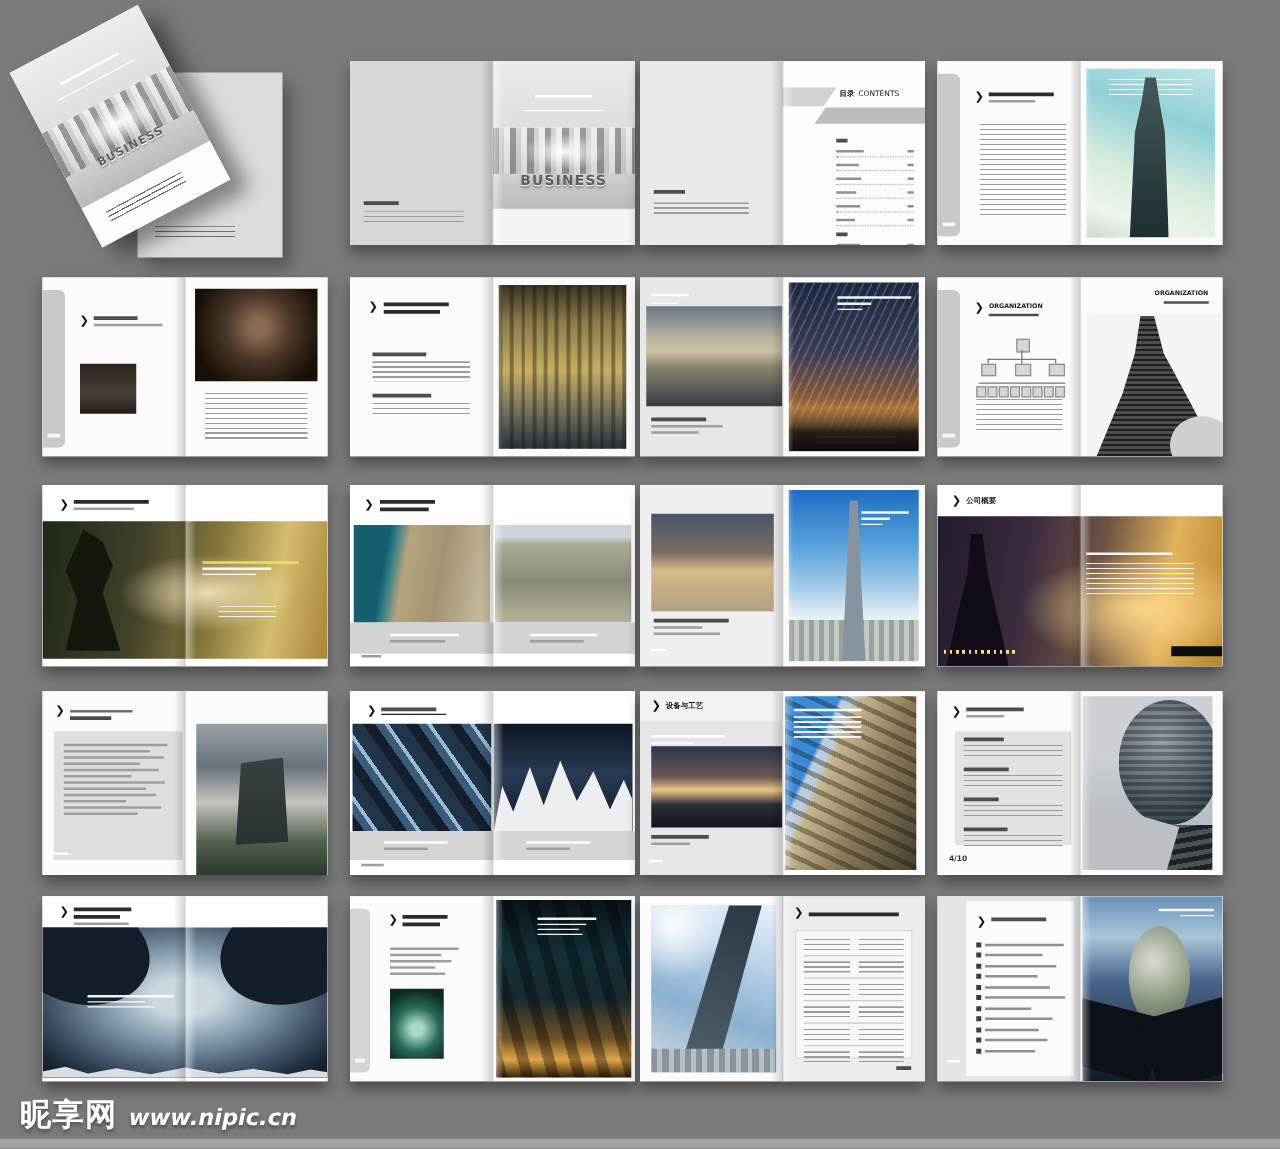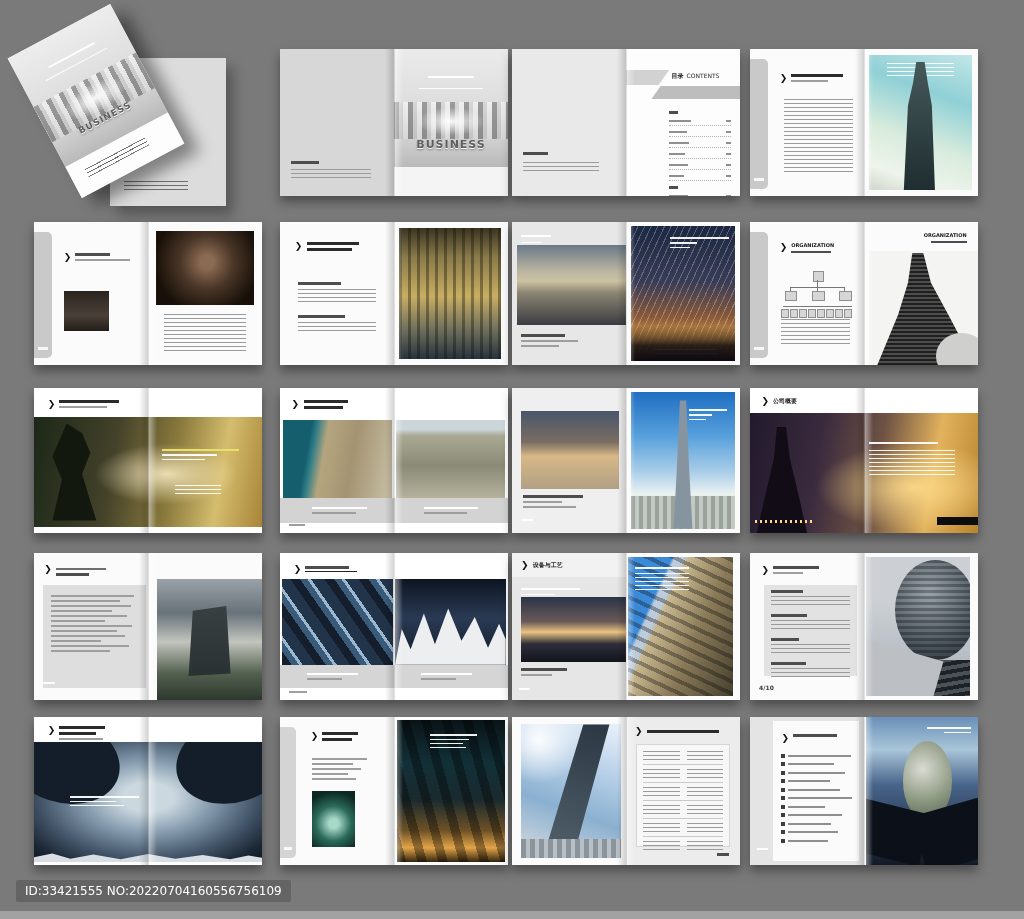--- a/index.html
+++ b/index.html
@@ -728,17 +728,20 @@
         </div>
         <div class="globe"></div>
         <div class="arm l"></div>
         <div class="arm r"></div>
       </div>
     </div>
     <div class="spine"></div>
   </div>
 
   <div id="footer">
-    <div id="idbadge">ID:33421555 NO:20220704160556756109</div>
+    <div id="brand">
+      <span class="zh">昵享网</span>
+      <span class="url">www.nipic.cn</span>
+    </div>
   </div>
   <div id="strip"></div>
 
 </div>
 
 </body></html>

